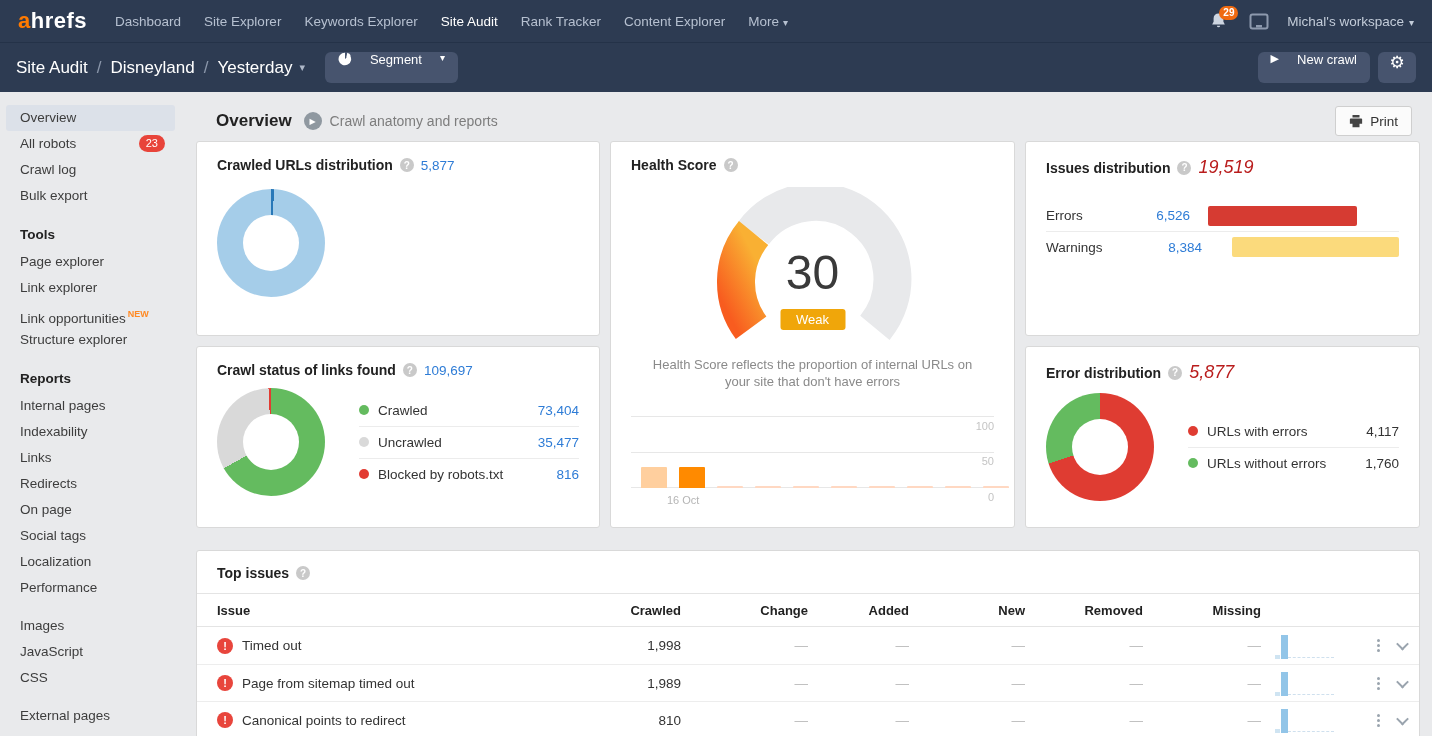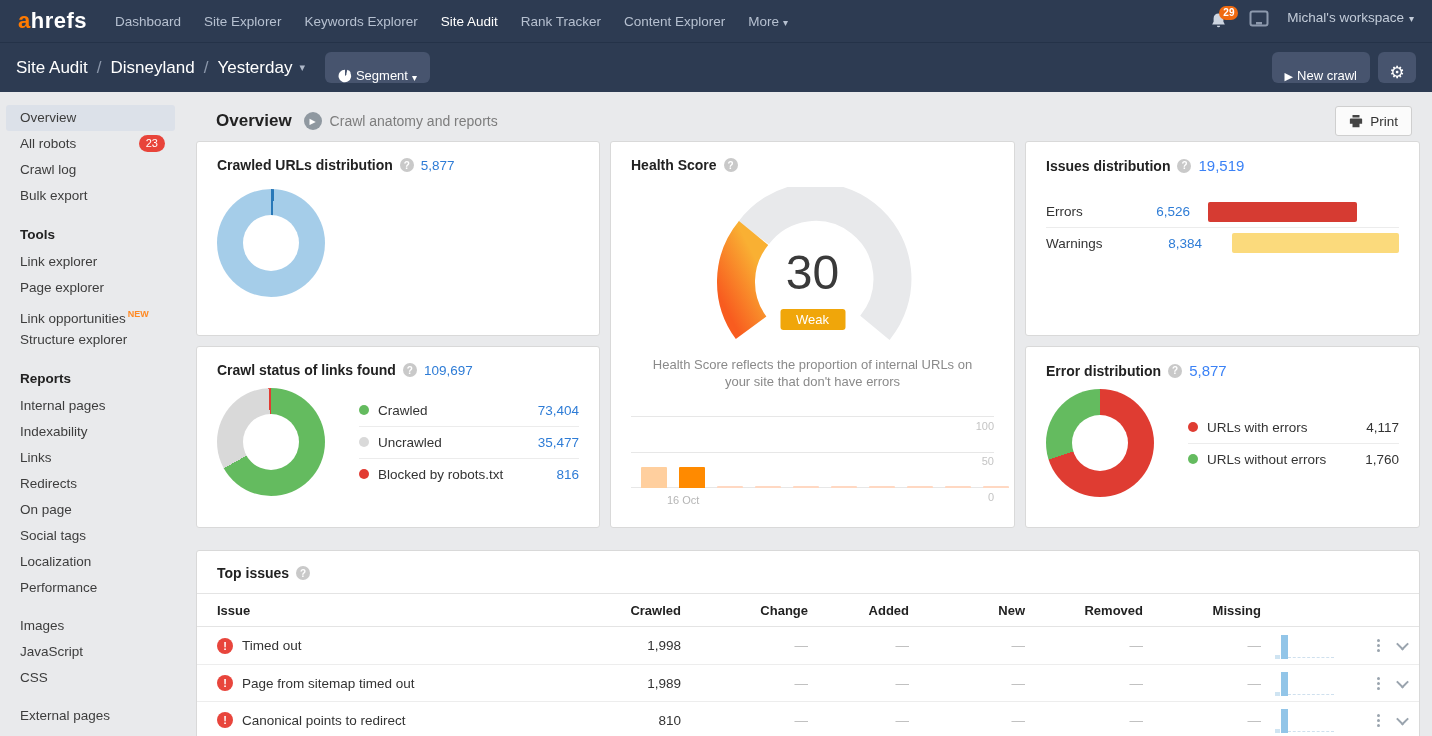--- a/index.html
+++ b/index.html
@@ -9,31 +9,31 @@
     font-family:"Liberation Sans", sans-serif;
     background:#e9eaec; color:#333; font-size:13px;
   }
   
   .topnav { height:42px; background:#2d3b52; display:flex; align-items:center; padding:0 18px; }
   .brand { font-size:22px; font-weight:bold; letter-spacing:.5px; margin-right:28px; cursor:pointer; }
   .brand .a { color:#ff7a00; } .brand .rest { color:#fff; }
   .nav-item { color:#b6c0d0; font-size:13.5px; margin-right:23px; cursor:pointer; white-space:nowrap; }
   .nav-item.active { color:#fff; }
   .nav-item .caret { font-size:10px; margin-left:4px; }
-  .topnav-right { margin-left:auto; display:flex; gap:18px; }
+  .topnav-right { margin-left:auto; display:flex; align-items:center; gap:18px; }
   .bell-wrap { position:relative; width:22px; height:22px; }
   .badge-notif { position:absolute; top:-4px; left:10px; background:#f06a10; color:#fff; font-size:10px; font-weight:bold; padding:1px 4px; border-radius:7px; line-height:12px; }
   .workspace { color:#c3ccd9; font-size:13.5px; white-space:nowrap; }
   .workspace .caret { font-size:10px; margin-left:5px; }
   
   .subnav { height:50px; background:#2d3b52; border-top:1px solid #243248; display:flex; align-items:center; padding:0 16px; }
   .crumb { color:#fff; font-size:17px; white-space:nowrap; cursor:pointer; }
   .crumb-sep { color:#8b97ab; font-size:17px; margin:0 9px; }
   .crumb-caret { color:#aeb8c8; font-size:11px; margin-left:7px; }
-  .btn-slate { background:#47546e; color:#fff; border:none; border-radius:6px; height:31px; display:inline-flex; align-items:flex-end; gap:4px; padding:0 13px; font-size:13px; cursor:pointer; font-family:inherit; }
+  .btn-slate { background:#47546e; color:#fff; border:none; border-radius:6px; height:31px; display:inline-flex; align-items:flex-start; gap:18px; padding:0 13px; font-size:13px; cursor:pointer; font-family:inherit; }
   .segment-btn { margin-left:20px; }
   .subnav-right { margin-left:auto; display:flex; align-items:center; gap:8px; }
   .gear-btn { width:38px; justify-content:center; font-size:17px; padding:0; }
   .newcrawl-play { font-size:11px; }
   
   .layout { display:flex; height:644px; }
   .sidebar { width:181px; padding-top:13px; font-size:13.5px; color:#3d3d3d; flex-shrink:0; }
   .side-item { height:26px; line-height:26px; padding:0 8px 0 14px; margin:0 6px 0 6px; border-radius:3px; cursor:pointer; position:relative; white-space:nowrap; }
   .side-item.selected { background:#dce1e9; }
   .side-badge { position:absolute; right:10px; top:4px; background:#e8443a; color:#fff; font-size:11px; line-height:17px; padding:0 7px; border-radius:9px; }
@@ -48,21 +48,21 @@
   .subtitle { color:#7d7d7d; font-size:14px; }
   .print-btn { margin-left:auto; margin-right:8px; background:#fbfbfb; border:1px solid #cfcfcf; border-radius:3px; height:30px; display:inline-flex; align-items:center; gap:7px; padding:0 13px; font-size:13.5px; color:#333; cursor:pointer; font-family:inherit; }
   
   .grid { display:grid; grid-template-columns:404px 405px 395px; grid-template-rows:195px 182px; gap:10px; }
   .card { background:#fff; border:1px solid #d9d9d9; border-radius:3px; padding:15px 20px; overflow:hidden; }
   .card-tall { grid-row:span 2; }
   .card-title-row { display:flex; align-items:center; gap:7px; }
   .card-title { font-size:14px; font-weight:bold; color:#222; }
   .help-icon { width:14px; height:14px; border-radius:50%; background:#c9c9c9; color:#fff; font-size:10px; font-weight:bold; display:inline-flex; align-items:center; justify-content:center; cursor:pointer; flex-shrink:0; }
   .total-link { color:#2e7cd6; font-size:13.5px; cursor:pointer; }
-  .total-plain { color:#3b82f6; font-size:15px; }
+  .total-plain { color:#b91c1c; font-size:18px;font-style:italic; }
   
   .donut-flex { display:flex; align-items:center; margin-top:16px; }
   .donut { width:108px; height:108px; border-radius:50%; position:relative; flex-shrink:0; cursor:pointer; }
   .donut .hole { position:absolute; left:26px; top:26px; width:56px; height:56px; background:#fff; border-radius:50%; }
   .legend { flex:1; margin-left:34px; }
   .legend-row { display:flex; align-items:center; padding:8px 0; }
   .legend-row + .legend-row { border-top:1px solid #ececec; }
   .dot { width:10px; height:10px; border-radius:50%; margin-right:9px; flex-shrink:0; }
   .legend-label { flex:1; font-size:13.5px; color:#333; }
   .legend-value { font-size:13.5px; }
@@ -165,22 +165,22 @@
 </div>
 
 <div class="layout">
 
   <div class="sidebar" id="sidebar">
       <div class="side-item selected"><span>Overview</span></div>
       <div class="side-item"><span>All robots</span><span class="side-badge">23</span></div>
       <div class="side-item"><span>Crawl log</span></div>
       <div class="side-item"><span>Bulk export</span></div>
       <div class="side-header">Tools</div>
+      <div class="side-item"><span>Page explorer</span></div>
       <div class="side-item"><span>Link explorer</span></div>
-      <div class="side-item"><span>Page explorer</span></div>
       <div class="side-item"><span>Link opportunities</span><span class="side-tag">NEW</span></div>
       <div class="side-item"><span>Structure explorer</span></div>
       <div class="side-header">Reports</div>
       <div class="side-item"><span>Internal pages</span></div>
       <div class="side-item"><span>Indexability</span></div>
       <div class="side-item"><span>Links</span></div>
       <div class="side-item"><span>Redirects</span></div>
       <div class="side-item"><span>On page</span></div>
       <div class="side-item"><span>Social tags</span></div>
       <div class="side-item"><span>Localization</span></div>

